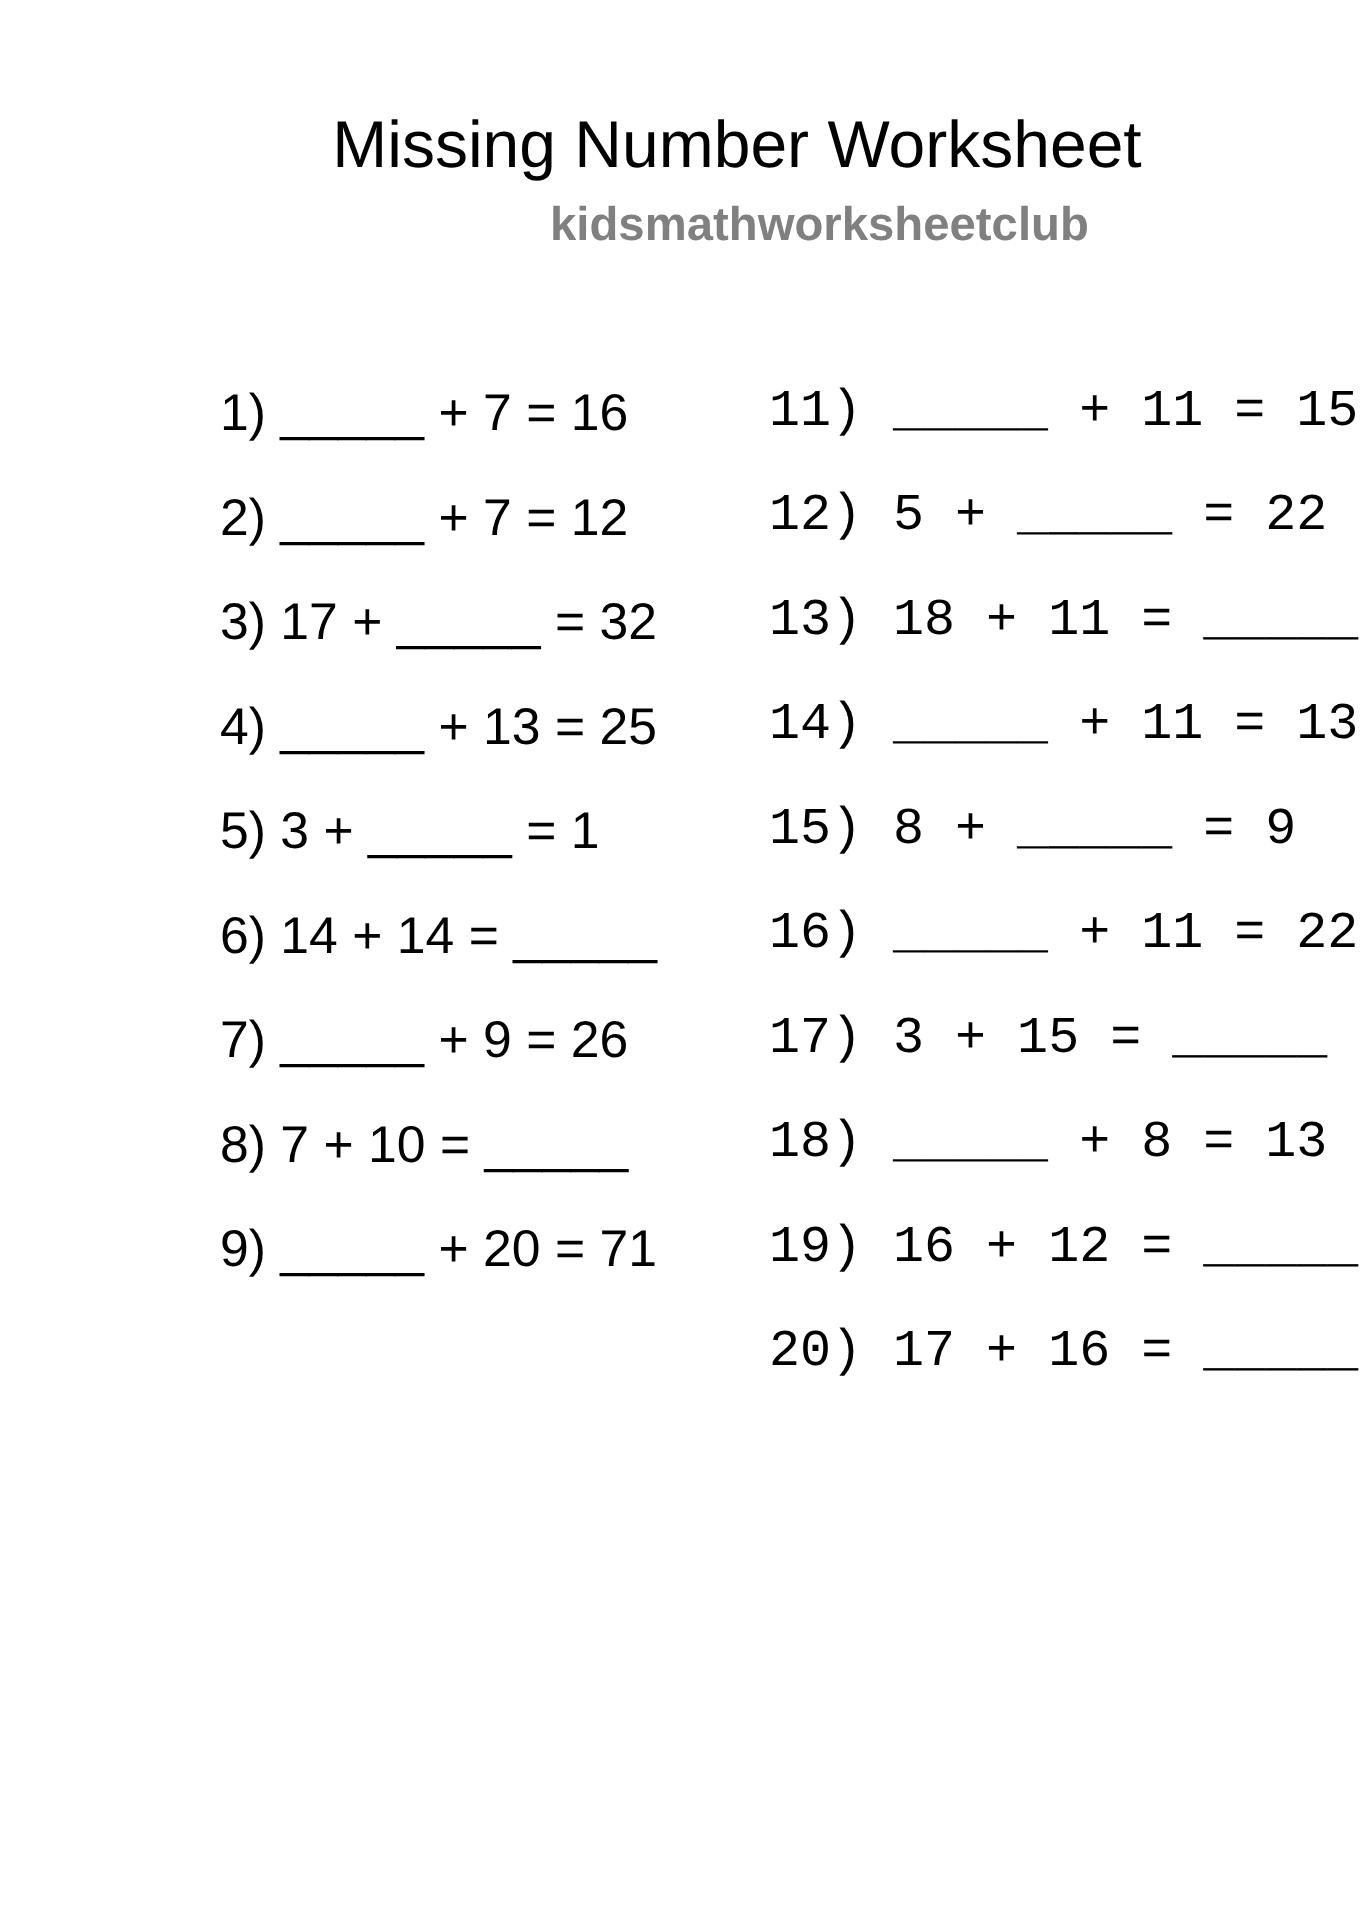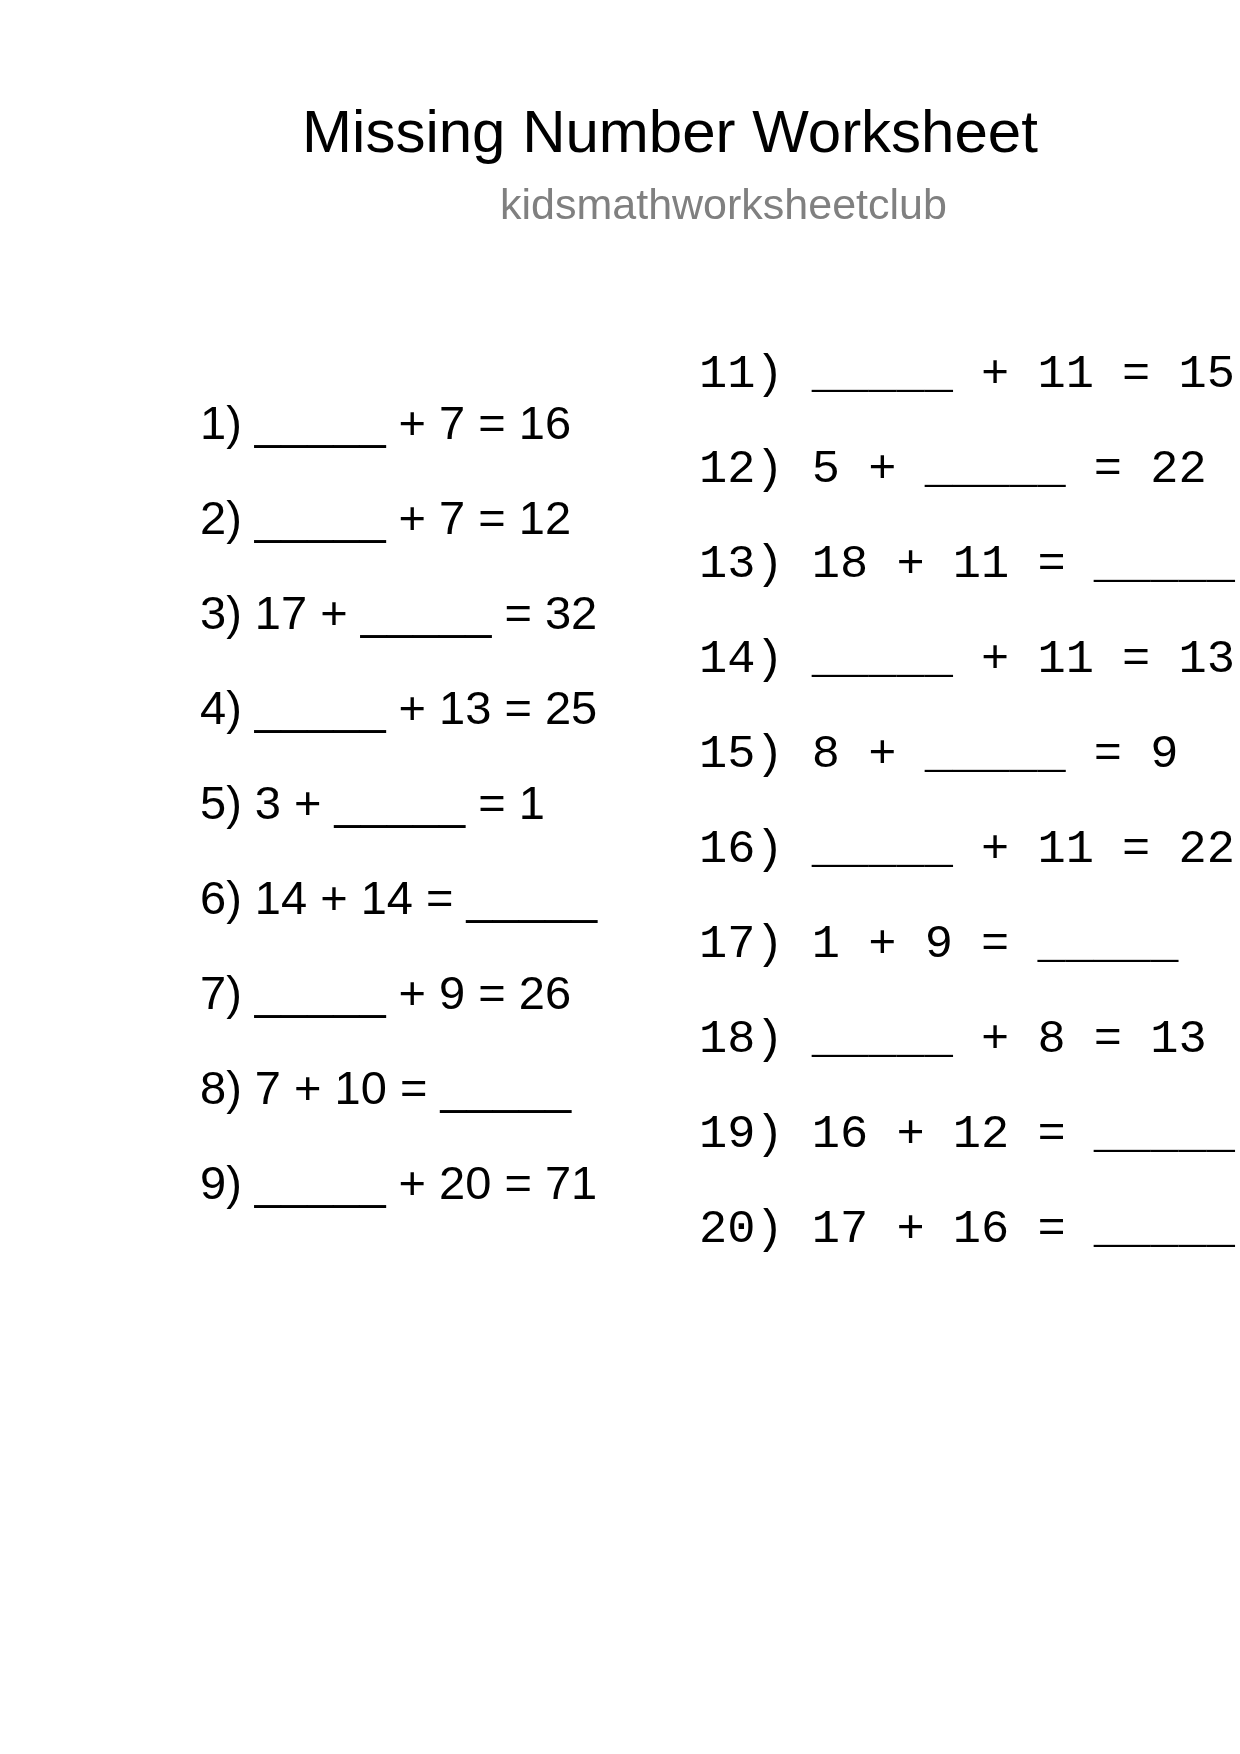--- a/index.html
+++ b/index.html
@@ -1,23 +1,23 @@
 <!DOCTYPE html>
 <html><head>
   <meta charset="utf-8">
   <style>
     html, body { margin: 0; padding: 0; background: #ffffff; }
     body { width: 1240px; height: 1754px; position: relative; overflow: hidden;
            font-family: "Liberation Sans", "DejaVu Sans", sans-serif; color: #000; }
     .title { position: absolute; left: 0; width: 1340px; top: 96px; text-align: center;
              font-size: 60px; line-height: 72px; white-space: nowrap; }
     .subtitle { position: absolute; left: 500px; top: 178px; font-size: 43px; line-height: 52px;
-                color: #808080; white-space: nowrap; }
+                color: #808080; white-space: nowrap; font-weight: bold; }
     .col { position: absolute; top: 345px; }
-    .col.left { left: 200px; margin-top: 48px; }
+    .col.left { left: 200px; }
     .col.right { left: 699px; font-family: Liberation Mono, monospace; }
     .problem { height: 95px; font-size: 47px; line-height: 60px; white-space: nowrap; }
   </style>
 </head>
 <body>
 
 <div class="title">Missing Number Worksheet</div>
 <div class="subtitle">kidsmathworksheetclub</div>
 
 <div class="col left">
@@ -32,17 +32,17 @@
   <div class="problem">9) _____ + 20 = 71</div>
 </div>
 
 <div class="col right">
   <div class="problem">11) _____ + 11 = 15</div>
   <div class="problem">12) 5 + _____ = 22</div>
   <div class="problem">13) 18 + 11 = _____</div>
   <div class="problem">14) _____ + 11 = 13</div>
   <div class="problem">15) 8 + _____ = 9</div>
   <div class="problem">16) _____ + 11 = 22</div>
-  <div class="problem">17) 1 + 9 = _____</div>
+  <div class="problem">17) 3 + 15 = _____</div>
   <div class="problem">18) _____ + 8 = 13</div>
   <div class="problem">19) 16 + 12 = _____</div>
   <div class="problem">20) 17 + 16 = _____</div>
 </div>
 
 </body></html>

